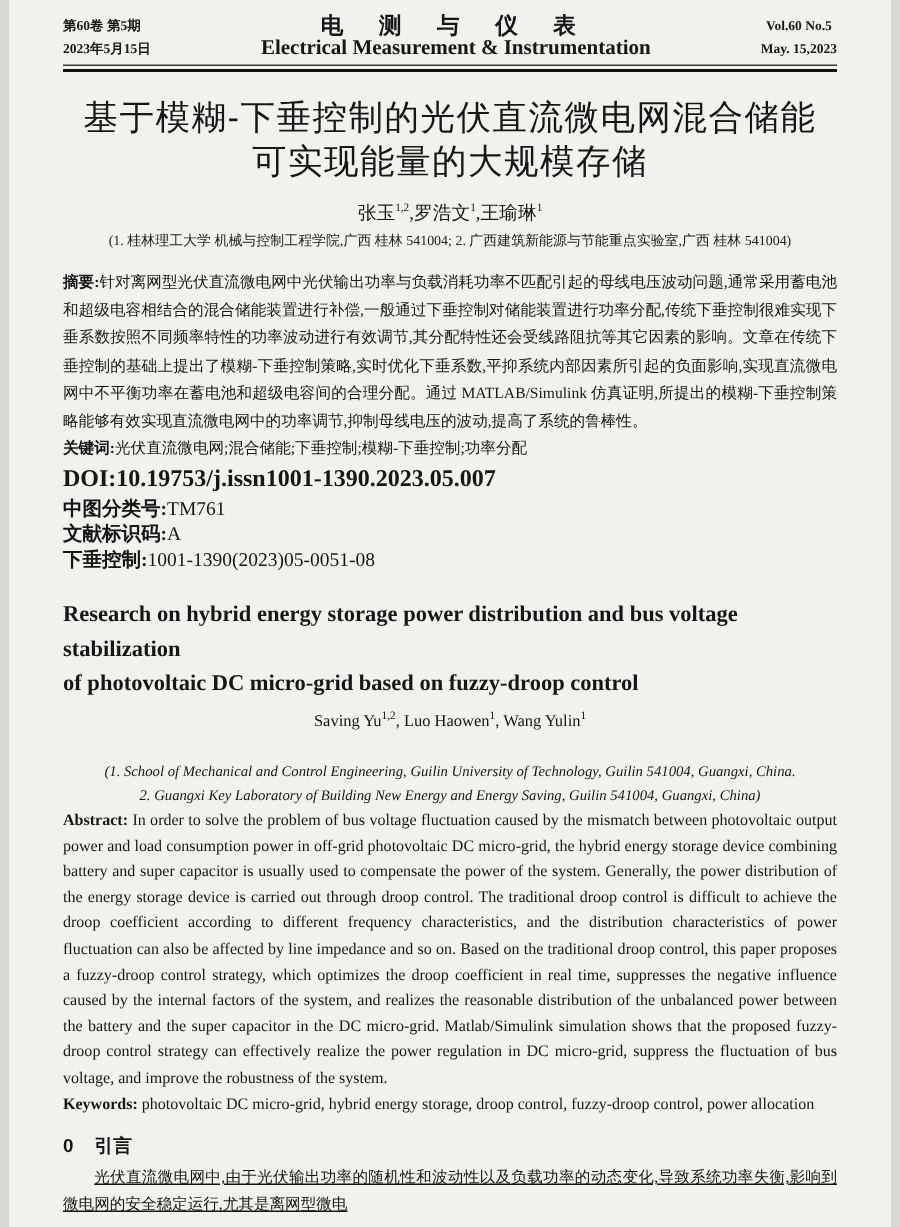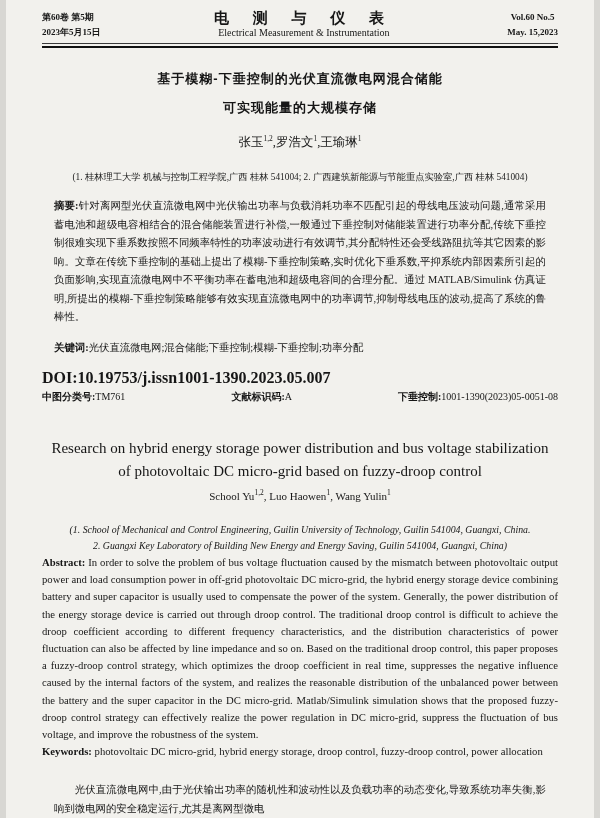--- a/index.html
+++ b/index.html
@@ -13,46 +13,46 @@
     overflow:hidden;
     color:#161616;
     font-family:"Liberation Serif","DejaVu Serif",serif;
   }
   
   .jheader{display:flex;justify-content:space-between;align-items:flex-start;}
   .jh-left,.jh-right{font-size:9px;line-height:15px;font-weight:bold;white-space:nowrap;}
   .jh-right{text-align:center;}
   .jh-center{text-align:center;}
   .jh-cn{font-size:15px;font-weight:bold;letter-spacing:10px;line-height:16px;font-family:"Liberation Serif","DejaVu Serif",serif;}
-  .jh-en{font-size:10px;font-weight:normal;line-height:14px;}
+  .jh-en{font-size:14px;font-weight:bold;line-height:14px;}
   .header-rule{margin-top:3px;height:2px;border-top:1px solid #3a3a3a;border-bottom:2.5px solid #111;}
   
   .cn-title{margin-top:16px;text-align:center;font-family:"Liberation Sans","DejaVu Sans",sans-serif;
-    font-weight:bold;font-size:13px;line-height:29px;letter-spacing:1px;}
+    font-weight:normal;font-size:23px;line-height:29px;letter-spacing:1px;}
   .cn-authors{margin-top:12px;text-align:center;font-size:12.5px;}
   .sup{font-size:7.5px;vertical-align:super;line-height:0;}
-  .cn-affil{margin-top:20px;text-align:center;font-size:9.3px;color:#1c1c1c;}
+  .cn-affil{margin-top:3px;text-align:center;font-size:9.3px;color:#1c1c1c;}
   
-  .cnp{margin:12px;font-size:10.4px;line-height:18.5px;text-align:justify;}
+  .cnp{margin:0;font-size:10.4px;line-height:18.5px;text-align:justify;}
   .cn-abstract{margin-top:13px;}
   .blab{font-weight:bold;}
   .doi-line{margin-top:1px;font-size:16px;font-weight:bold;line-height:17px;}
-  .meta-row{margin-top:2px;display:flex;justify-content:space-between;font-size:10px;line-height:17px;}
+  .meta-row{margin-top:2px;display:flex;justify-content:space-between;font-size:13px;line-height:17px;flex-direction:column;}
   
-  .en-title{margin-top:32px;text-align:center;font-weight:normal;font-size:15px;line-height:23px;}
+  .en-title{margin-top:18px;font-weight:bold;font-size:15px;line-height:23px;}
   .en-authors{margin-top:7px;text-align:center;font-size:11px;}
   .en-affil{margin-top:20px;text-align:center;font-style:italic;font-size:9.8px;line-height:16px;}
   .en-abstract{margin-top:12px;}
   .enp{margin:0;font-size:10.7px;line-height:17.2px;text-align:justify;}
   
   .cols{margin-top:9px;display:flex;gap:15px;}
   .col{flex:1;min-width:0;}
   .sec-head{font-family:"Liberation Sans","DejaVu Sans",sans-serif;font-weight:bold;font-size:12.5px;line-height:20px;margin:0 0 3px 0;}
   .sec-num{margin-right:14px;}
-  .indent{text-indent:2em;}
+  .indent{text-indent:2em;text-decoration:underline;}
 </style>
 </head>
 <body>
 
 <div class="page">
 
   <div class="jheader">
     <div class="jh-left">
       <div>第60卷 第5期</div>
       <div>2023年5月15日</div>
@@ -85,29 +85,30 @@
     <span><span class="blab">中图分类号:</span><span>TM761</span></span>
     <span><span class="blab">文献标识码:</span><span>A</span></span>
     <span><span class="blab">下垂控制:</span><span>1001-1390(2023)05-0051-08</span></span>
   </div>
 
   <div class="en-title">
     <div>Research on hybrid energy storage power distribution and bus voltage stabilization</div>
     <div>of photovoltaic DC micro-grid based on fuzzy-droop control</div>
   </div>
 
-  <div class="en-authors"><span><span></span><span>School Yu</span><sup class="sup">1,2</sup></span><span><span>, </span><span>Luo Haowen</span><sup class="sup">1</sup></span><span><span>, </span><span>Wang Yulin</span><sup class="sup">1</sup></span></div>
+  <div class="en-authors"><span><span></span><span>Saving Yu</span><sup class="sup">1,2</sup></span><span><span>, </span><span>Luo Haowen</span><sup class="sup">1</sup></span><span><span>, </span><span>Wang Yulin</span><sup class="sup">1</sup></span></div>
 
   <div class="en-affil">
     <div>(1. School of Mechanical and Control Engineering, Guilin University of Technology, Guilin 541004, Guangxi, China.</div>
     <div>2. Guangxi Key Laboratory of Building New Energy and Energy Saving, Guilin 541004, Guangxi, China)</div>
   </div>
 
   <p class="enp en-abstract"><span class="blab">Abstract:</span> <span>In order to solve the problem of bus voltage fluctuation caused by the mismatch between photovoltaic output power and load consumption power in off-grid photovoltaic DC micro-grid, the hybrid energy storage device combining battery and super capacitor is usually used to compensate the power of the system. Generally, the power distribution of the energy storage device is carried out through droop control. The traditional droop control is difficult to achieve the droop coefficient according to different frequency characteristics, and the distribution characteristics of power fluctuation can also be affected by line impedance and so on. Based on the traditional droop control, this paper proposes a fuzzy-droop control strategy, which optimizes the droop coefficient in real time, suppresses the negative influence caused by the internal factors of the system, and realizes the reasonable distribution of the unbalanced power between the battery and the super capacitor in the DC micro-grid. Matlab/Simulink simulation shows that the proposed fuzzy-droop control strategy can effectively realize the power regulation in DC micro-grid, suppress the fluctuation of bus voltage, and improve the robustness of the system.</span></p>
   <p class="enp"><span class="blab">Keywords:</span> <span>photovoltaic DC micro-grid, hybrid energy storage, droop control, fuzzy-droop control, power allocation</span></p>
 
   <div class="cols">
     <div class="col">
+      <p class="sec-head"><span class="sec-num">0</span><span>引言</span></p>
       <p class="cnp indent">光伏直流微电网中,由于光伏输出功率的随机性和波动性以及负载功率的动态变化,导致系统功率失衡,影响到微电网的安全稳定运行,尤其是离网型微电</p>
     </div>
   </div>
 
 </div>
 
 </body></html>

